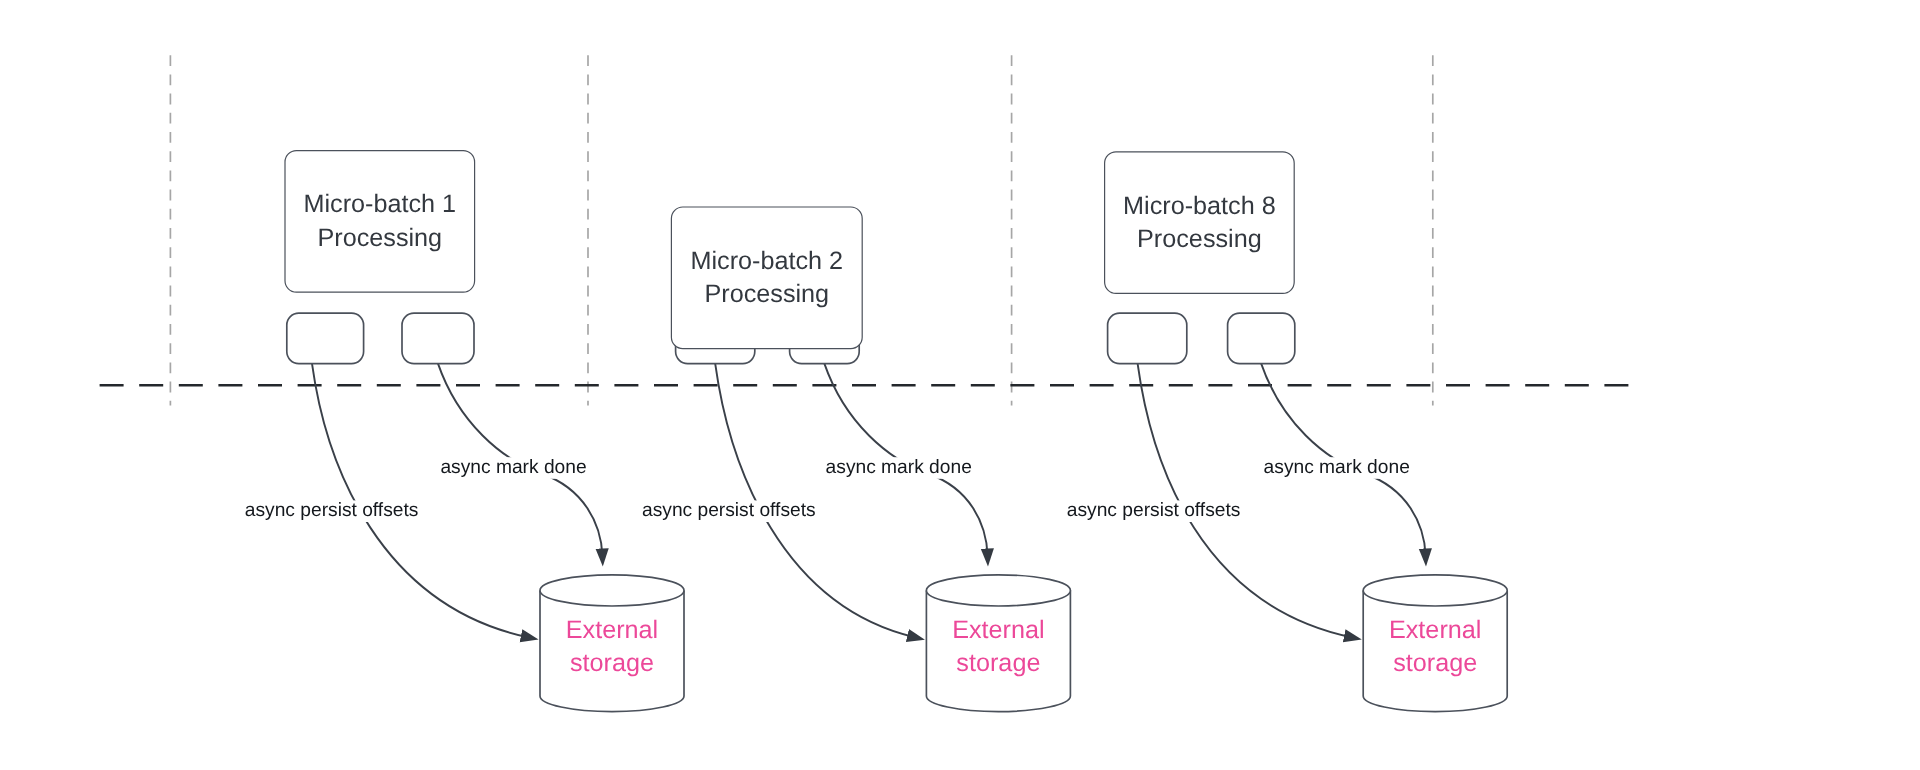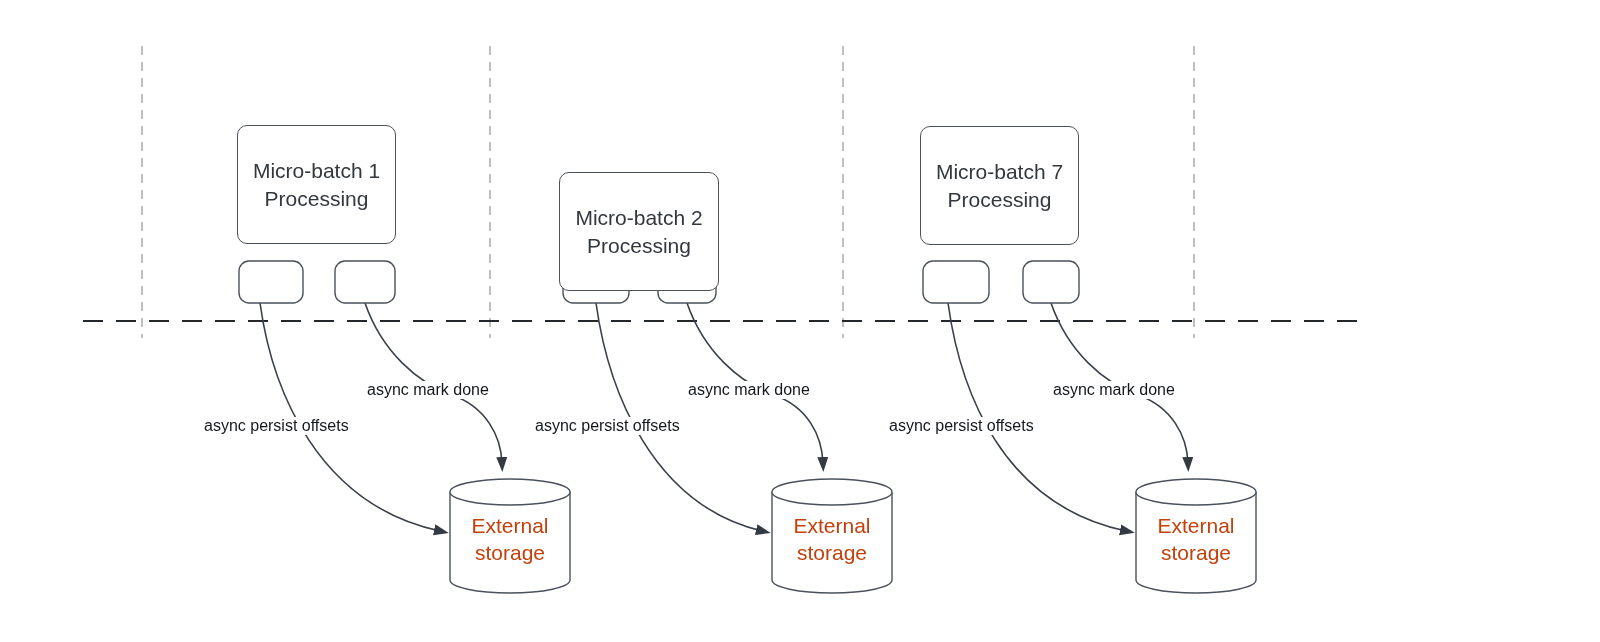--- a/index.html
+++ b/index.html
@@ -36,21 +36,21 @@
   .batch-box.g2 { left: 559px; top: 125px; width: 158px; margin-top: 47px; }
   .batch-box.g3 { left: 920px; top: 126px; }
 
   
   .storage-label {
     position: absolute;
     width: 120px;
     text-align: center;
     font-size: 21px;
     line-height: 27px;
-    color: #c2410c;
+    color: #ec4899;
     white-space: pre-line;
     z-index: 3;
   }
   .storage-label.g1 { left: 450px; top: 512px; }
   .storage-label.g2 { left: 772px; top: 512px; }
   .storage-label.g3 { left: 1136px; top: 512px; }
 
   
   .note {
     position: absolute;
@@ -130,21 +130,21 @@
     <g>
       <path class="cyl" d="M 1136,492 L 1136,580 A 60,13 0 0 0 1256,580 L 1256,492"></path>
       <ellipse class="cyl" cx="1196" cy="492" rx="60" ry="13"></ellipse>
     </g>
   </svg>
 
   <div class="batch-box g1">Micro-batch 1
 Processing</div>
   <div class="batch-box g2">Micro-batch 2
 Processing</div>
-  <div class="batch-box g3">Micro-batch 7
+  <div class="batch-box g3">Micro-batch 8
 Processing</div>
 
   <div class="storage-label g1">External
 storage</div>
   <div class="storage-label g2">External
 storage</div>
   <div class="storage-label g3">External
 storage</div>
 
   <div class="note p1">async persist offsets</div>

